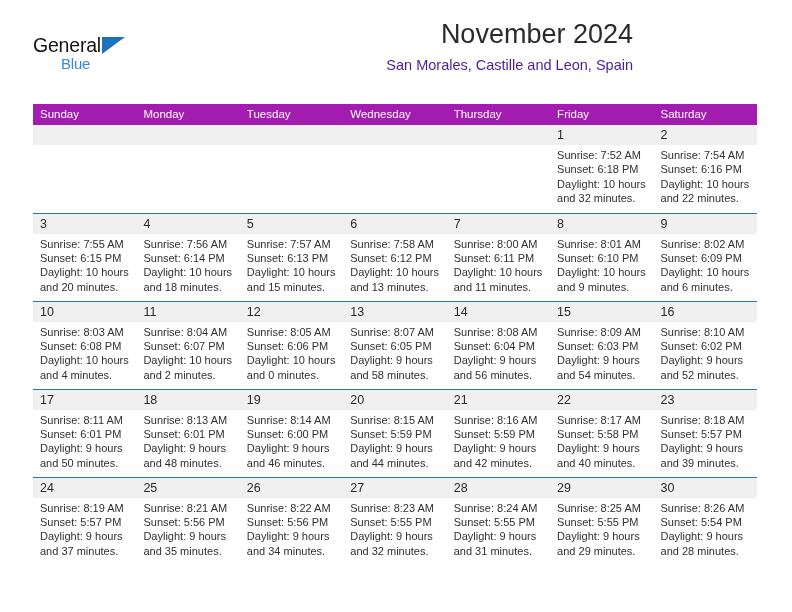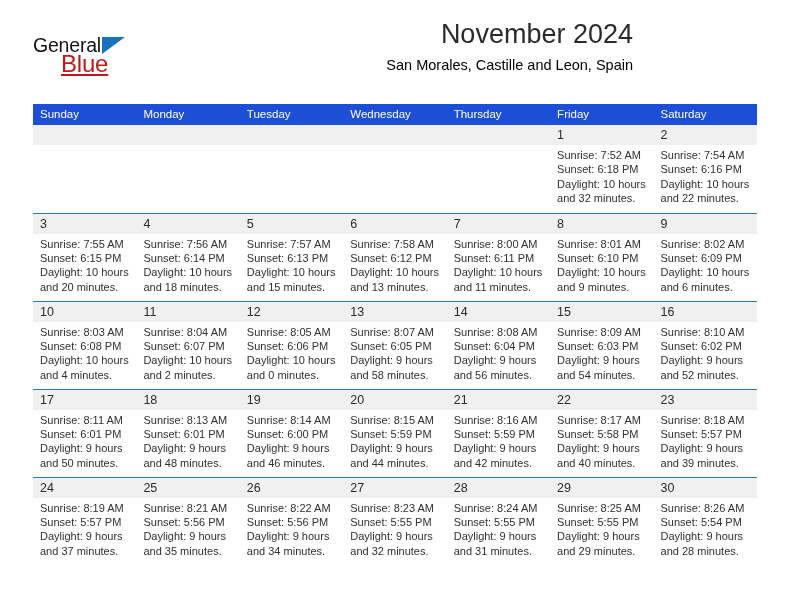--- a/index.html
+++ b/index.html
@@ -52,61 +52,60 @@
     top: 3px;
     width: 0;
     height: 0;
     border-left: 23px solid #1b72bd;
     border-bottom: 17px solid transparent;
   }
   .logo-blue {
     position: absolute;
     left: 28px;
     top: 19px;
-    font-size: 24px;
+    font-size: 15px;
     letter-spacing: -0.2px;
-    color: #b91c1c;
+    color: #3b82f6;
     line-height: 22px;
     white-space: nowrap;
-    text-decoration: underline;
   }
 
   .title-block {
     position: absolute;
     right: 35px;
     top: 18px;
     text-align: right;
   }
   .month-title {
     font-size: 27px;
     color: #2b2b2b;
     line-height: 32px;
     white-space: nowrap;
   }
   .location-title {
     margin-top: 6px;
     font-size: 14.5px;
-    color: #000000;
+    color: #4c1d95;
     line-height: 18px;
     white-space: nowrap;
   }
 
   
   .calendar {
     position: absolute;
     left: 33px;
     top: 104px;
     width: 724px;
     border-collapse: collapse;
     table-layout: fixed;
   }
   .calendar col { width: 103.43px; }
 
   .calendar thead th {
-    background: #1d4ed8;
+    background: #a21caf;
     color: #ffffff;
     font-size: 11.5px;
     font-weight: normal;
     text-align: left;
     padding: 4px 0 4px 7px;
     height: 13px;
     vertical-align: middle;
     line-height: 13px;
   }
 

